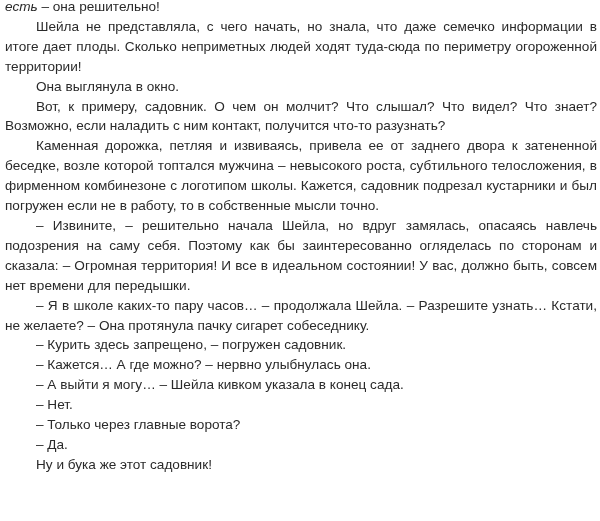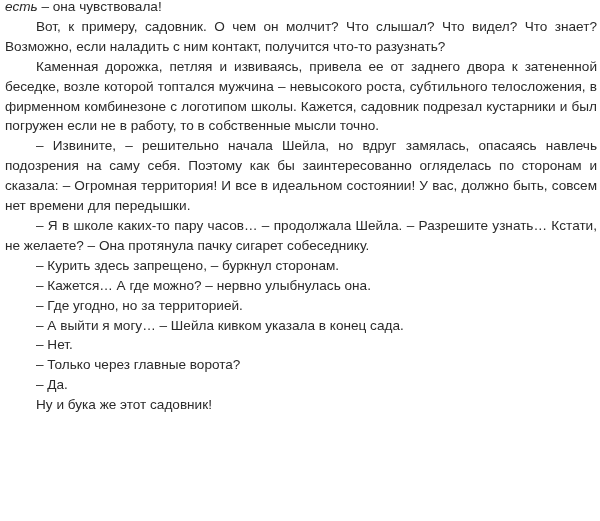--- a/index.html
+++ b/index.html
@@ -16,27 +16,28 @@
       text-align: justify;
     }
     .page p { margin: 0; text-indent: 31px; hyphens: manual; }
     .page p.noindent { text-indent: 0; }
     .page em { font-style: italic; margin-top: 20px; }
   </style>
 </head>
 <body>
 
 <div class="page">
-  <p class="noindent"><em>есть</em><span> – она чувствовала!</span></p>
+  <p class="noindent"><em>есть</em><span> – она решительно!</span></p>
+  <p>Шейла не представляла, с чего начать, но знала, что даже семечко информации в итоге дает пло­ды. Сколько неприметных людей ходят туда-сюда по периметру огороженной территории!</p>
+  <p>Она выглянула в окно.</p>
   <p>Вот, к примеру, садовник. О чем он молчит? Что слышал? Что видел? Что знает? Возможно, если наладить с ним контакт, получится что-то разузнать?</p>
   <p>Каменная дорожка, петляя и извиваясь, привела ее от заднего двора к затененной беседке, возле которой топтался мужчина – невысокого роста, субтильного телосложения, в фирменном комбинезоне с логотипом школы. Кажется, садовник подрезал кустарники и был погружен если не в работу, то в соб­ственные мысли точно.</p>
   <p>– Извините, – решительно начала Шейла, но вдруг замялась, опасаясь навлечь подозрения на саму себя. Поэтому как бы заинтересованно огляделась по сторонам и сказала: – Огромная террито­рия! И все в идеальном состоянии! У вас, должно быть, совсем нет времени для передышки.</p>
   <p>– Я в школе каких-то пару часов… – продолжала Шейла. – Разрешите узнать… Кстати, не жела­ете? – Она протянула пачку сигарет собеседнику.</p>
-  <p>– Курить здесь запрещено, – буркнул сторонам.</p>
+  <p>– Курить здесь запрещено, – погружен садовник.</p>
   <p>– Кажется… А где можно? – нервно улыбнулась она.</p>
-  <p>– Где угодно, но за территорией.</p>
   <p>– А выйти я могу… – Шейла кивком указала в конец сада.</p>
   <p>– Нет.</p>
   <p>– Только через главные ворота?</p>
   <p>– Да.</p>
   <p>Ну и бука же этот садовник!</p>
 
 </div>
 
 </body></html>

